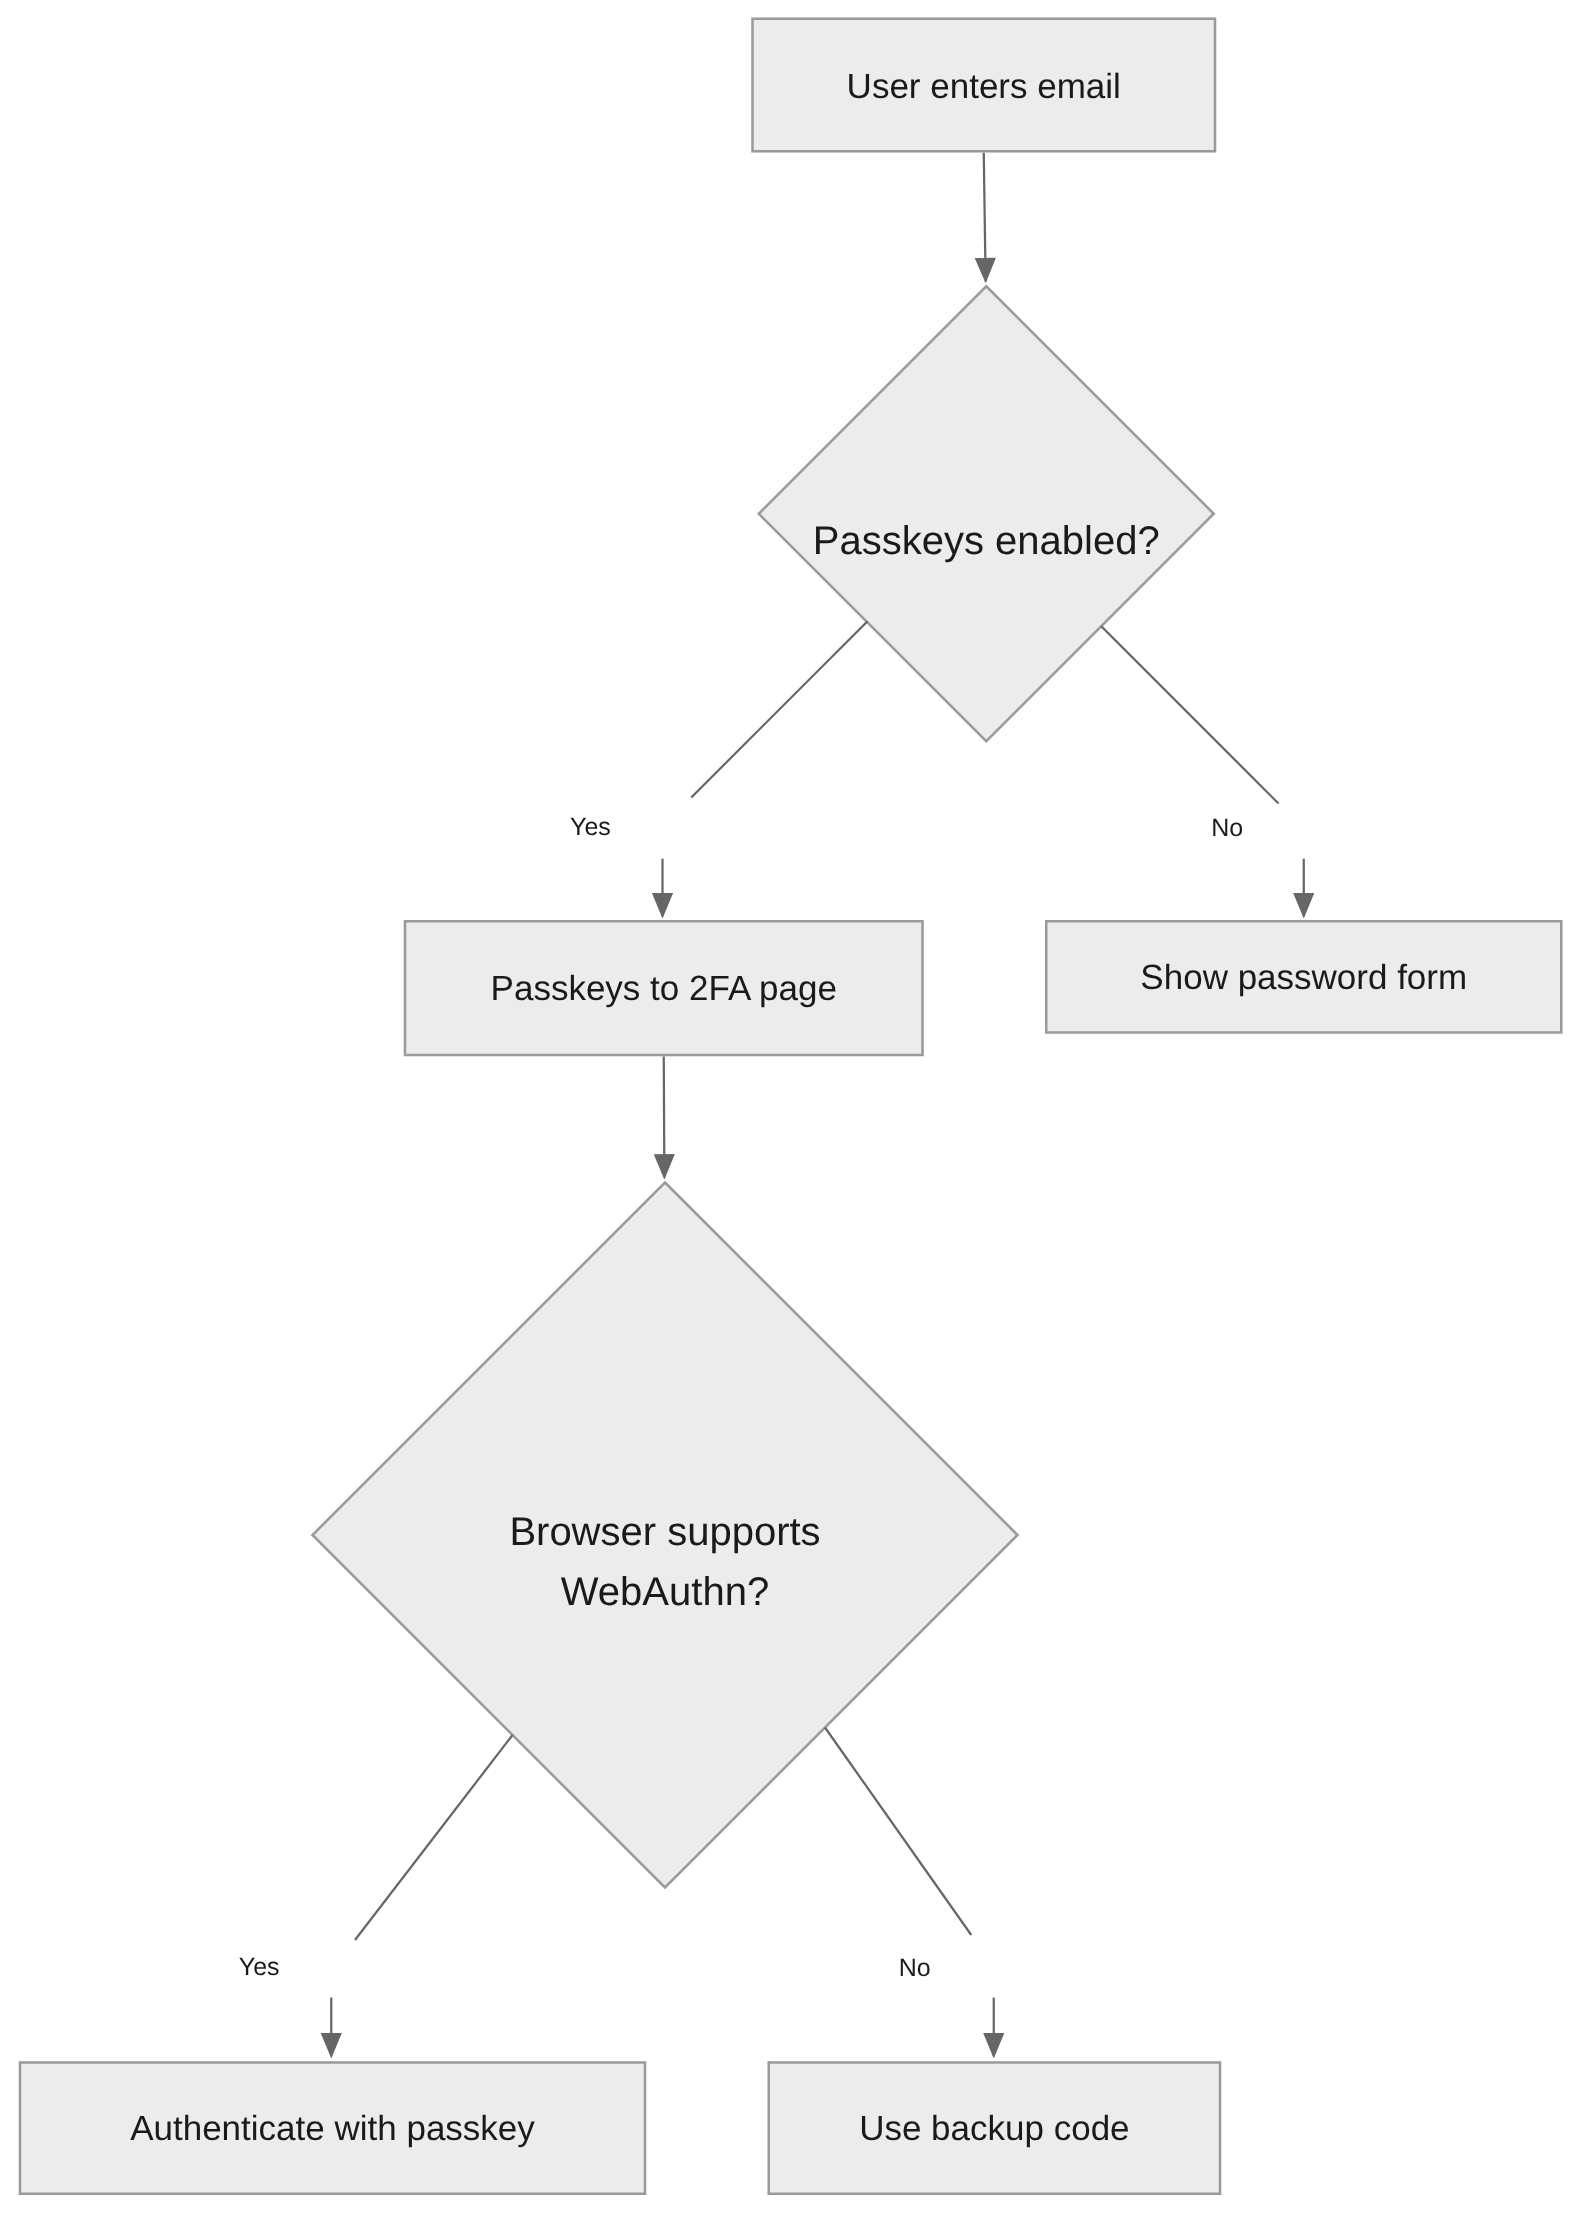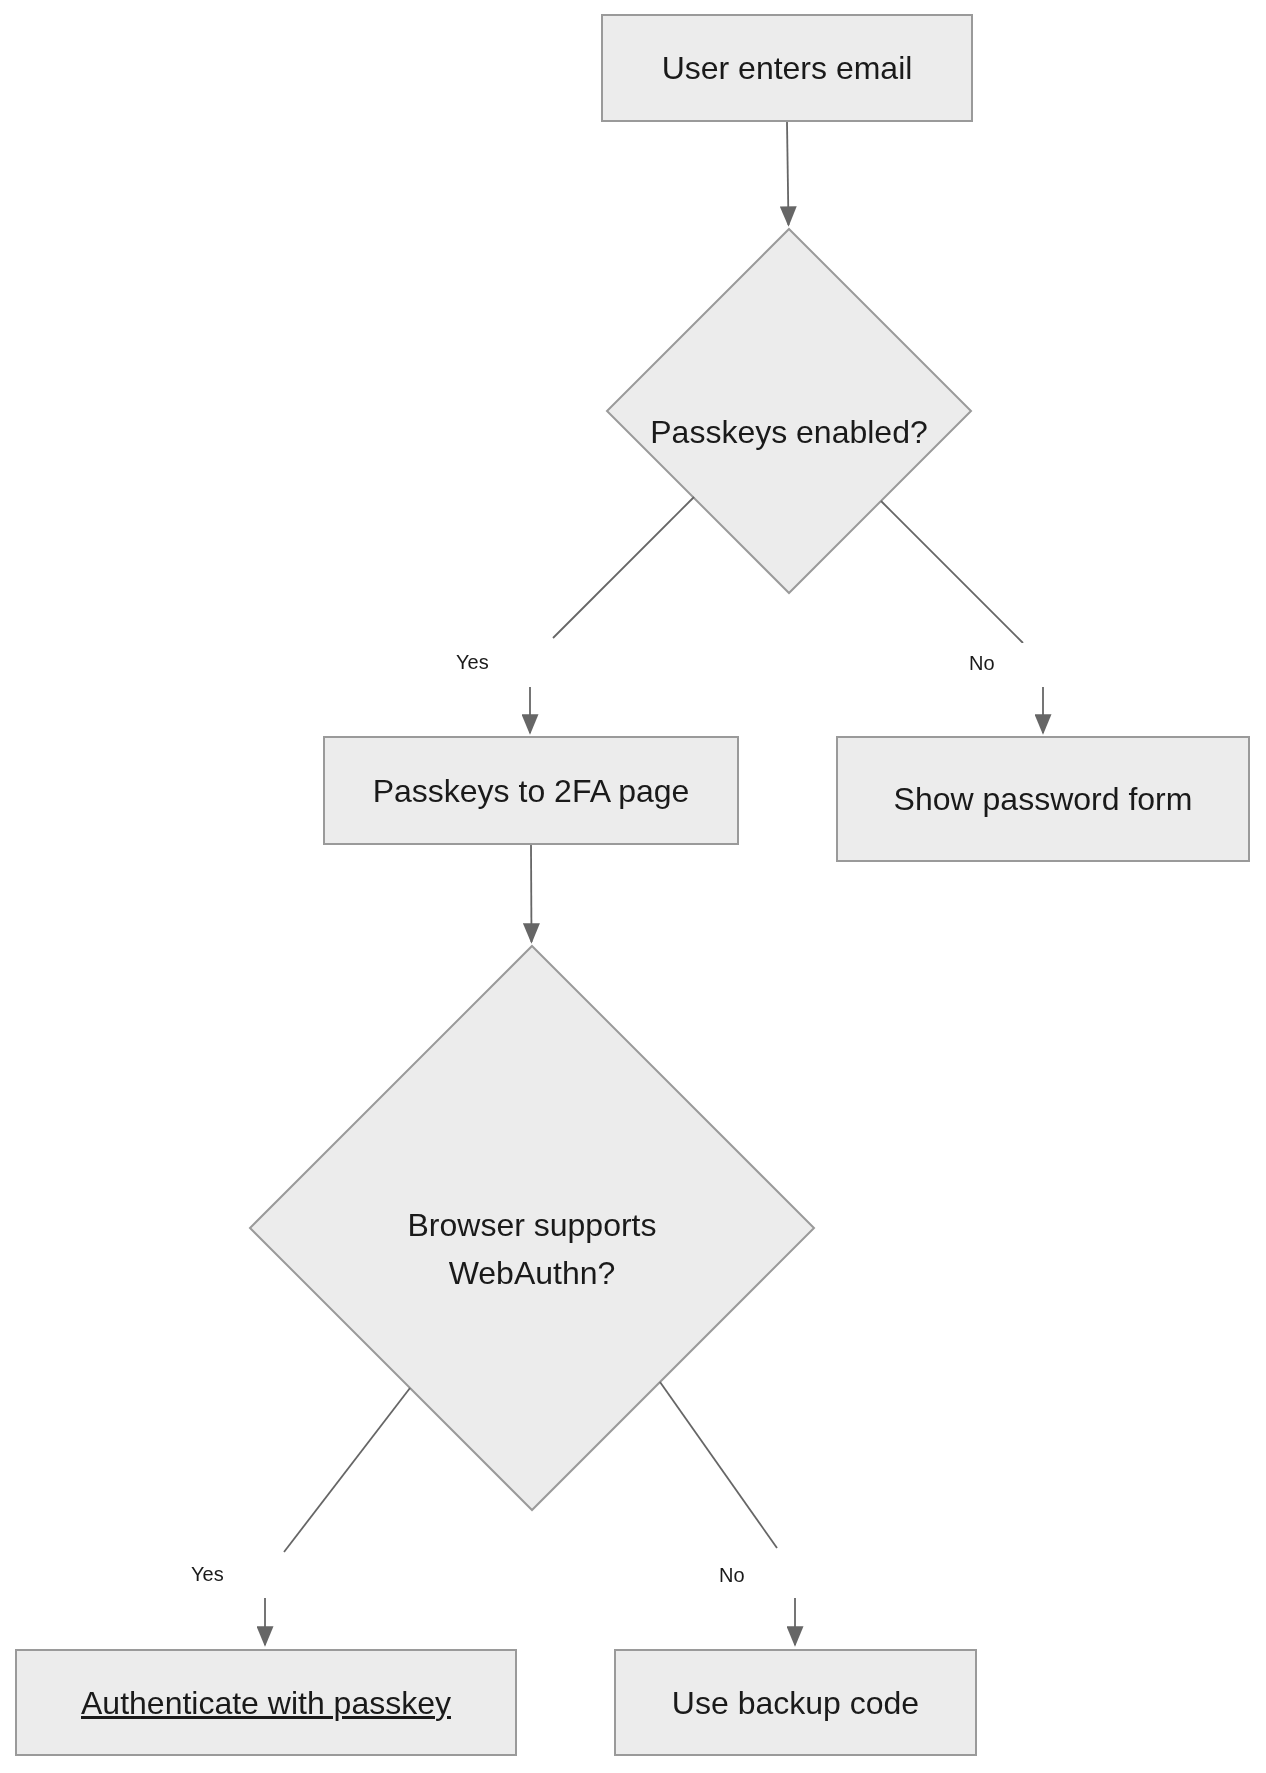--- a/index.html
+++ b/index.html
@@ -37,21 +37,21 @@
   }
   .arrowhead { fill: var(--edge-line); }
   .node-rect {
     position: absolute;
     background: var(--node-fill);
     border: 2px solid var(--node-border);
     display: flex;
     align-items: center;
     justify-content: center;
     text-align: center;
-    font-size: 32px;
+    font-size: 28px;
     line-height: 1.25;
     color: var(--text);
   }
   .diamond-label {
     position: absolute;
     text-align: center;
     font-size: 32px;
     color: var(--text);
     margin-top: 21px;
   }
@@ -113,25 +113,25 @@
   </svg>
 
   <div class="node-rect" style="left:601px; top:14px; width:372px; height:108px;">
     <span>User enters email</span>
   </div>
 
   <div class="node-rect" style="left:323px; top:736px; width:416px; height:109px;">
     <span>Passkeys to 2FA page</span>
   </div>
 
-  <div class="node-rect" style="left:836px; top:736px; width:414px; height:126px;">
+  <div class="node-rect" style="left:836px; top:736px; width:414px; height:91px;">
     <span>Show password form</span>
   </div>
 
-  <div class="node-rect" style="left:15px; top:1649px; width:502px; height:107px;text-decoration:underline;">
+  <div class="node-rect" style="left:15px; top:1649px; width:502px; height:107px;">
     <span>Authenticate with passkey</span>
   </div>
 
   <div class="node-rect" style="left:614px; top:1649px; width:363px; height:107px;">
     <span>Use backup code</span>
   </div>
 
   <div class="diamond-label single-line" style="left:589px; top:391px; width:400px;">
     <span>Passkeys enabled?</span>
   </div>

